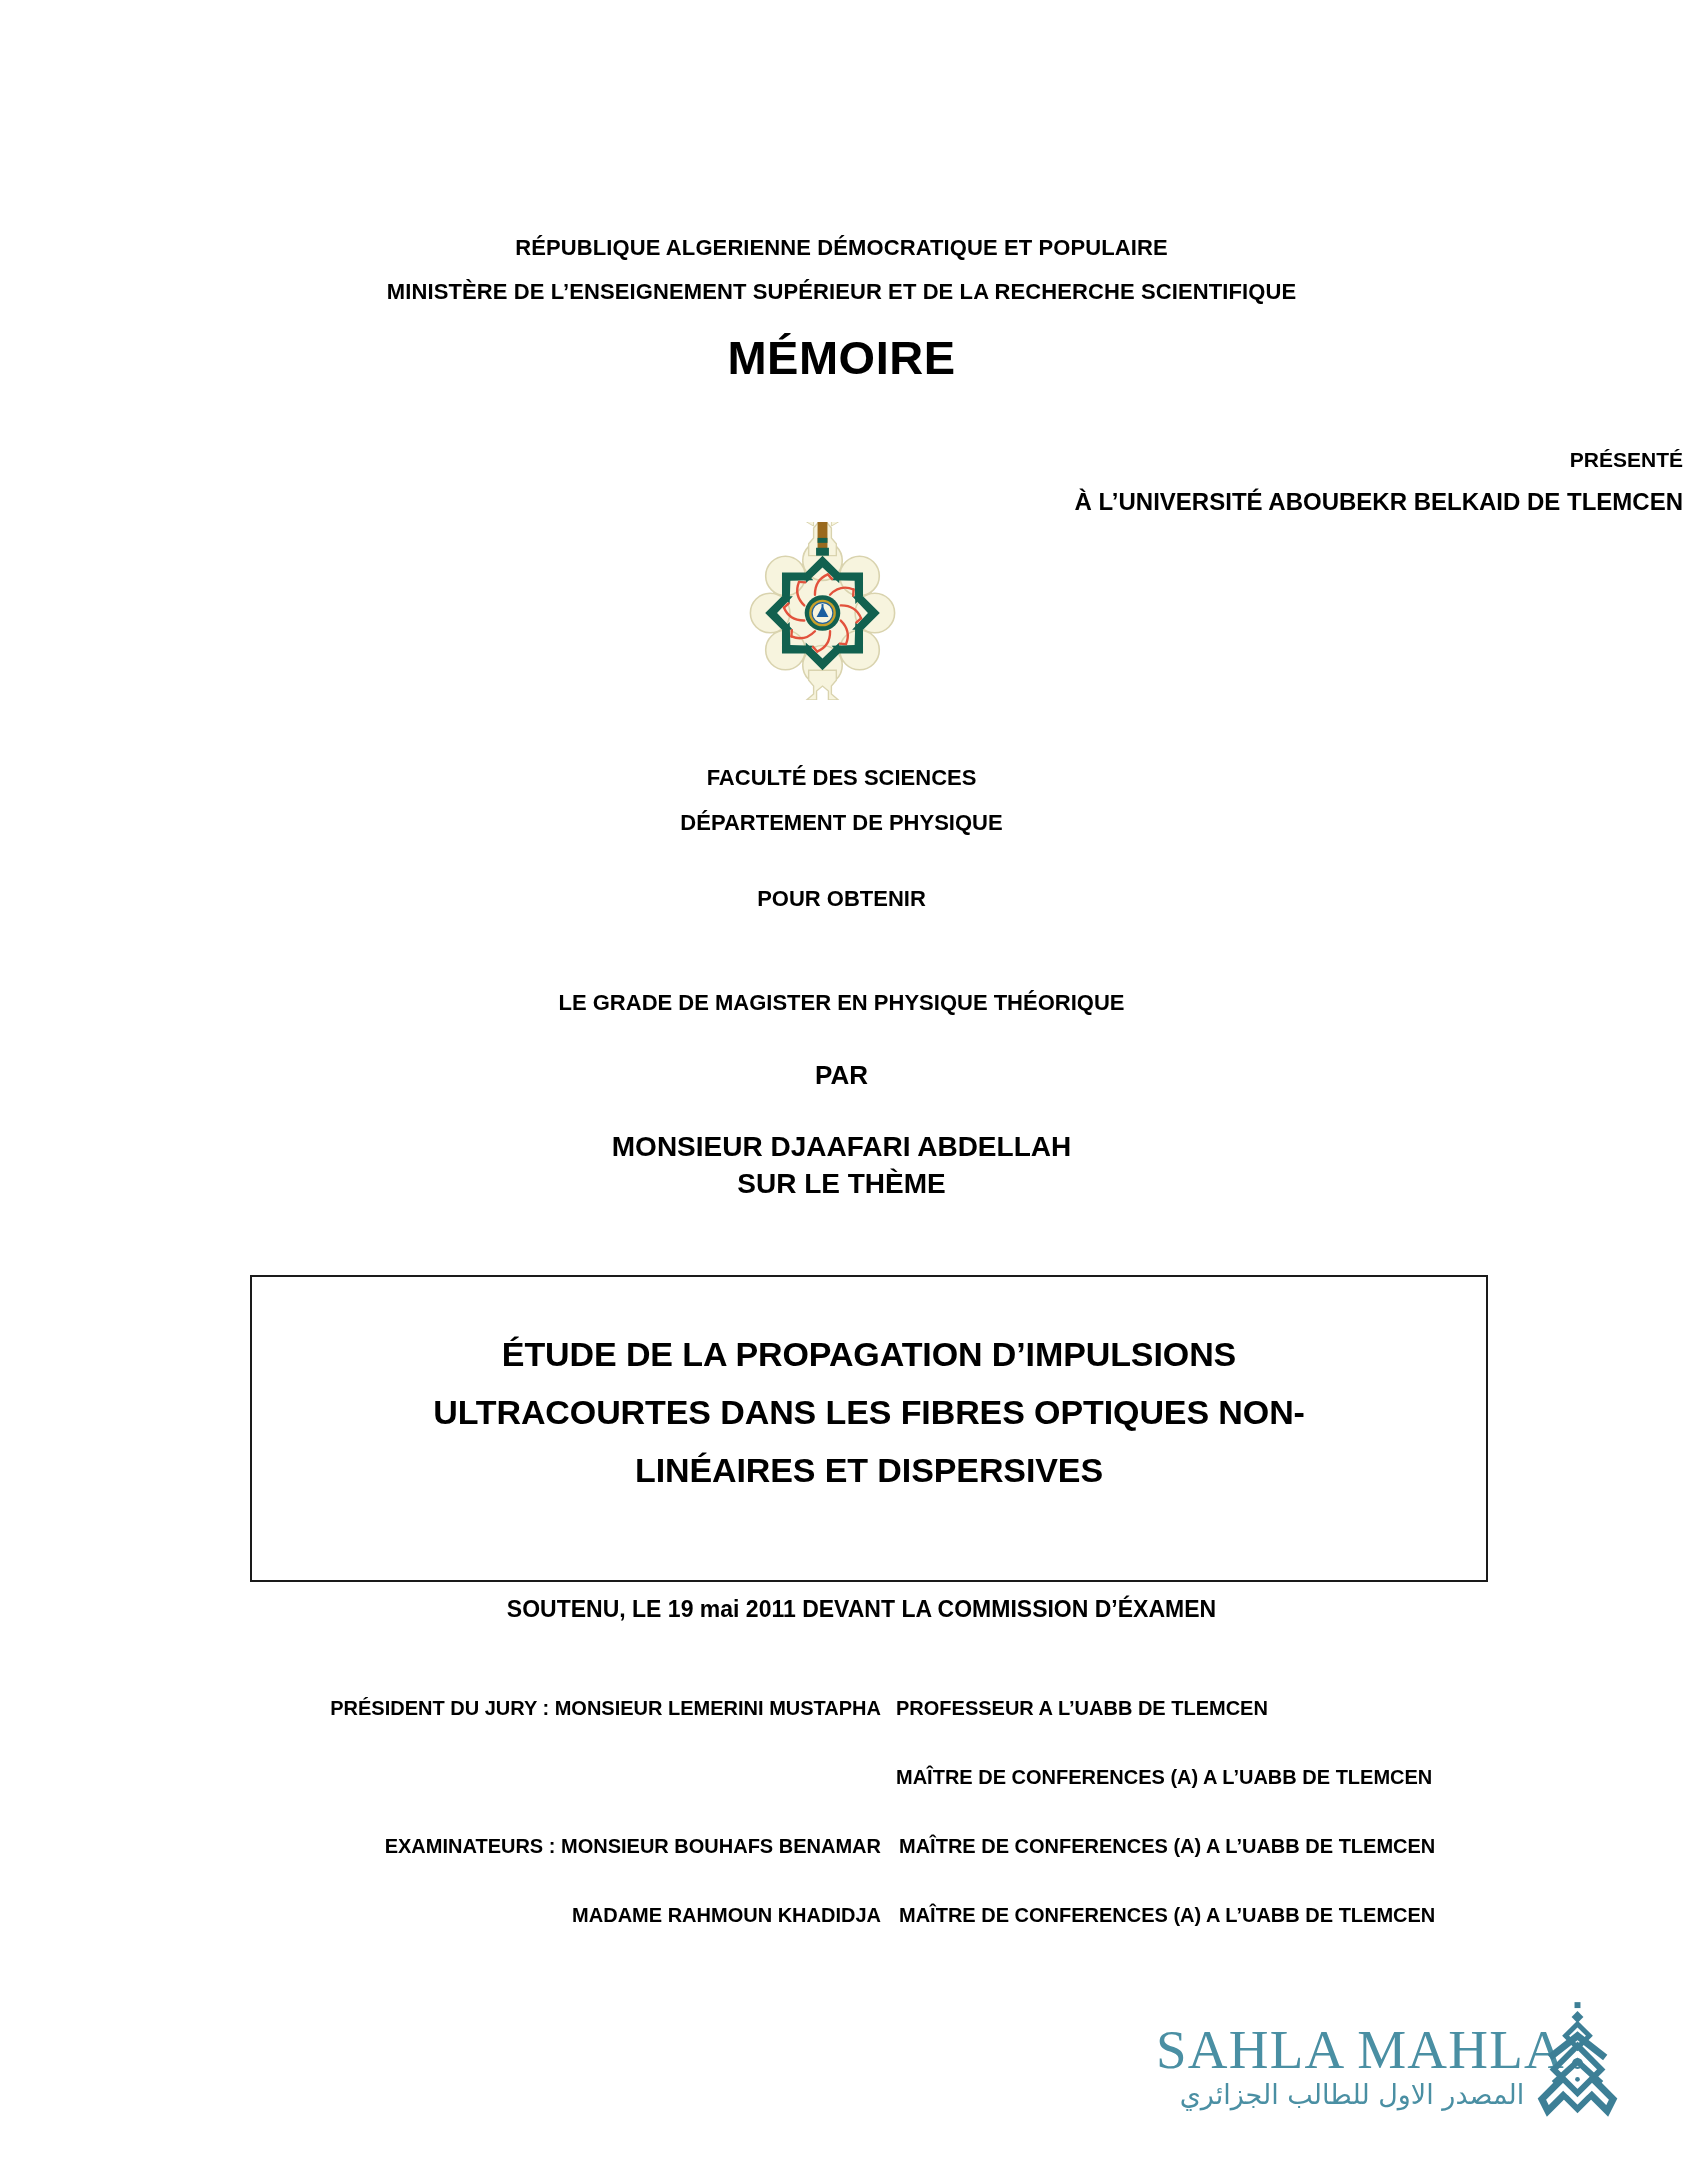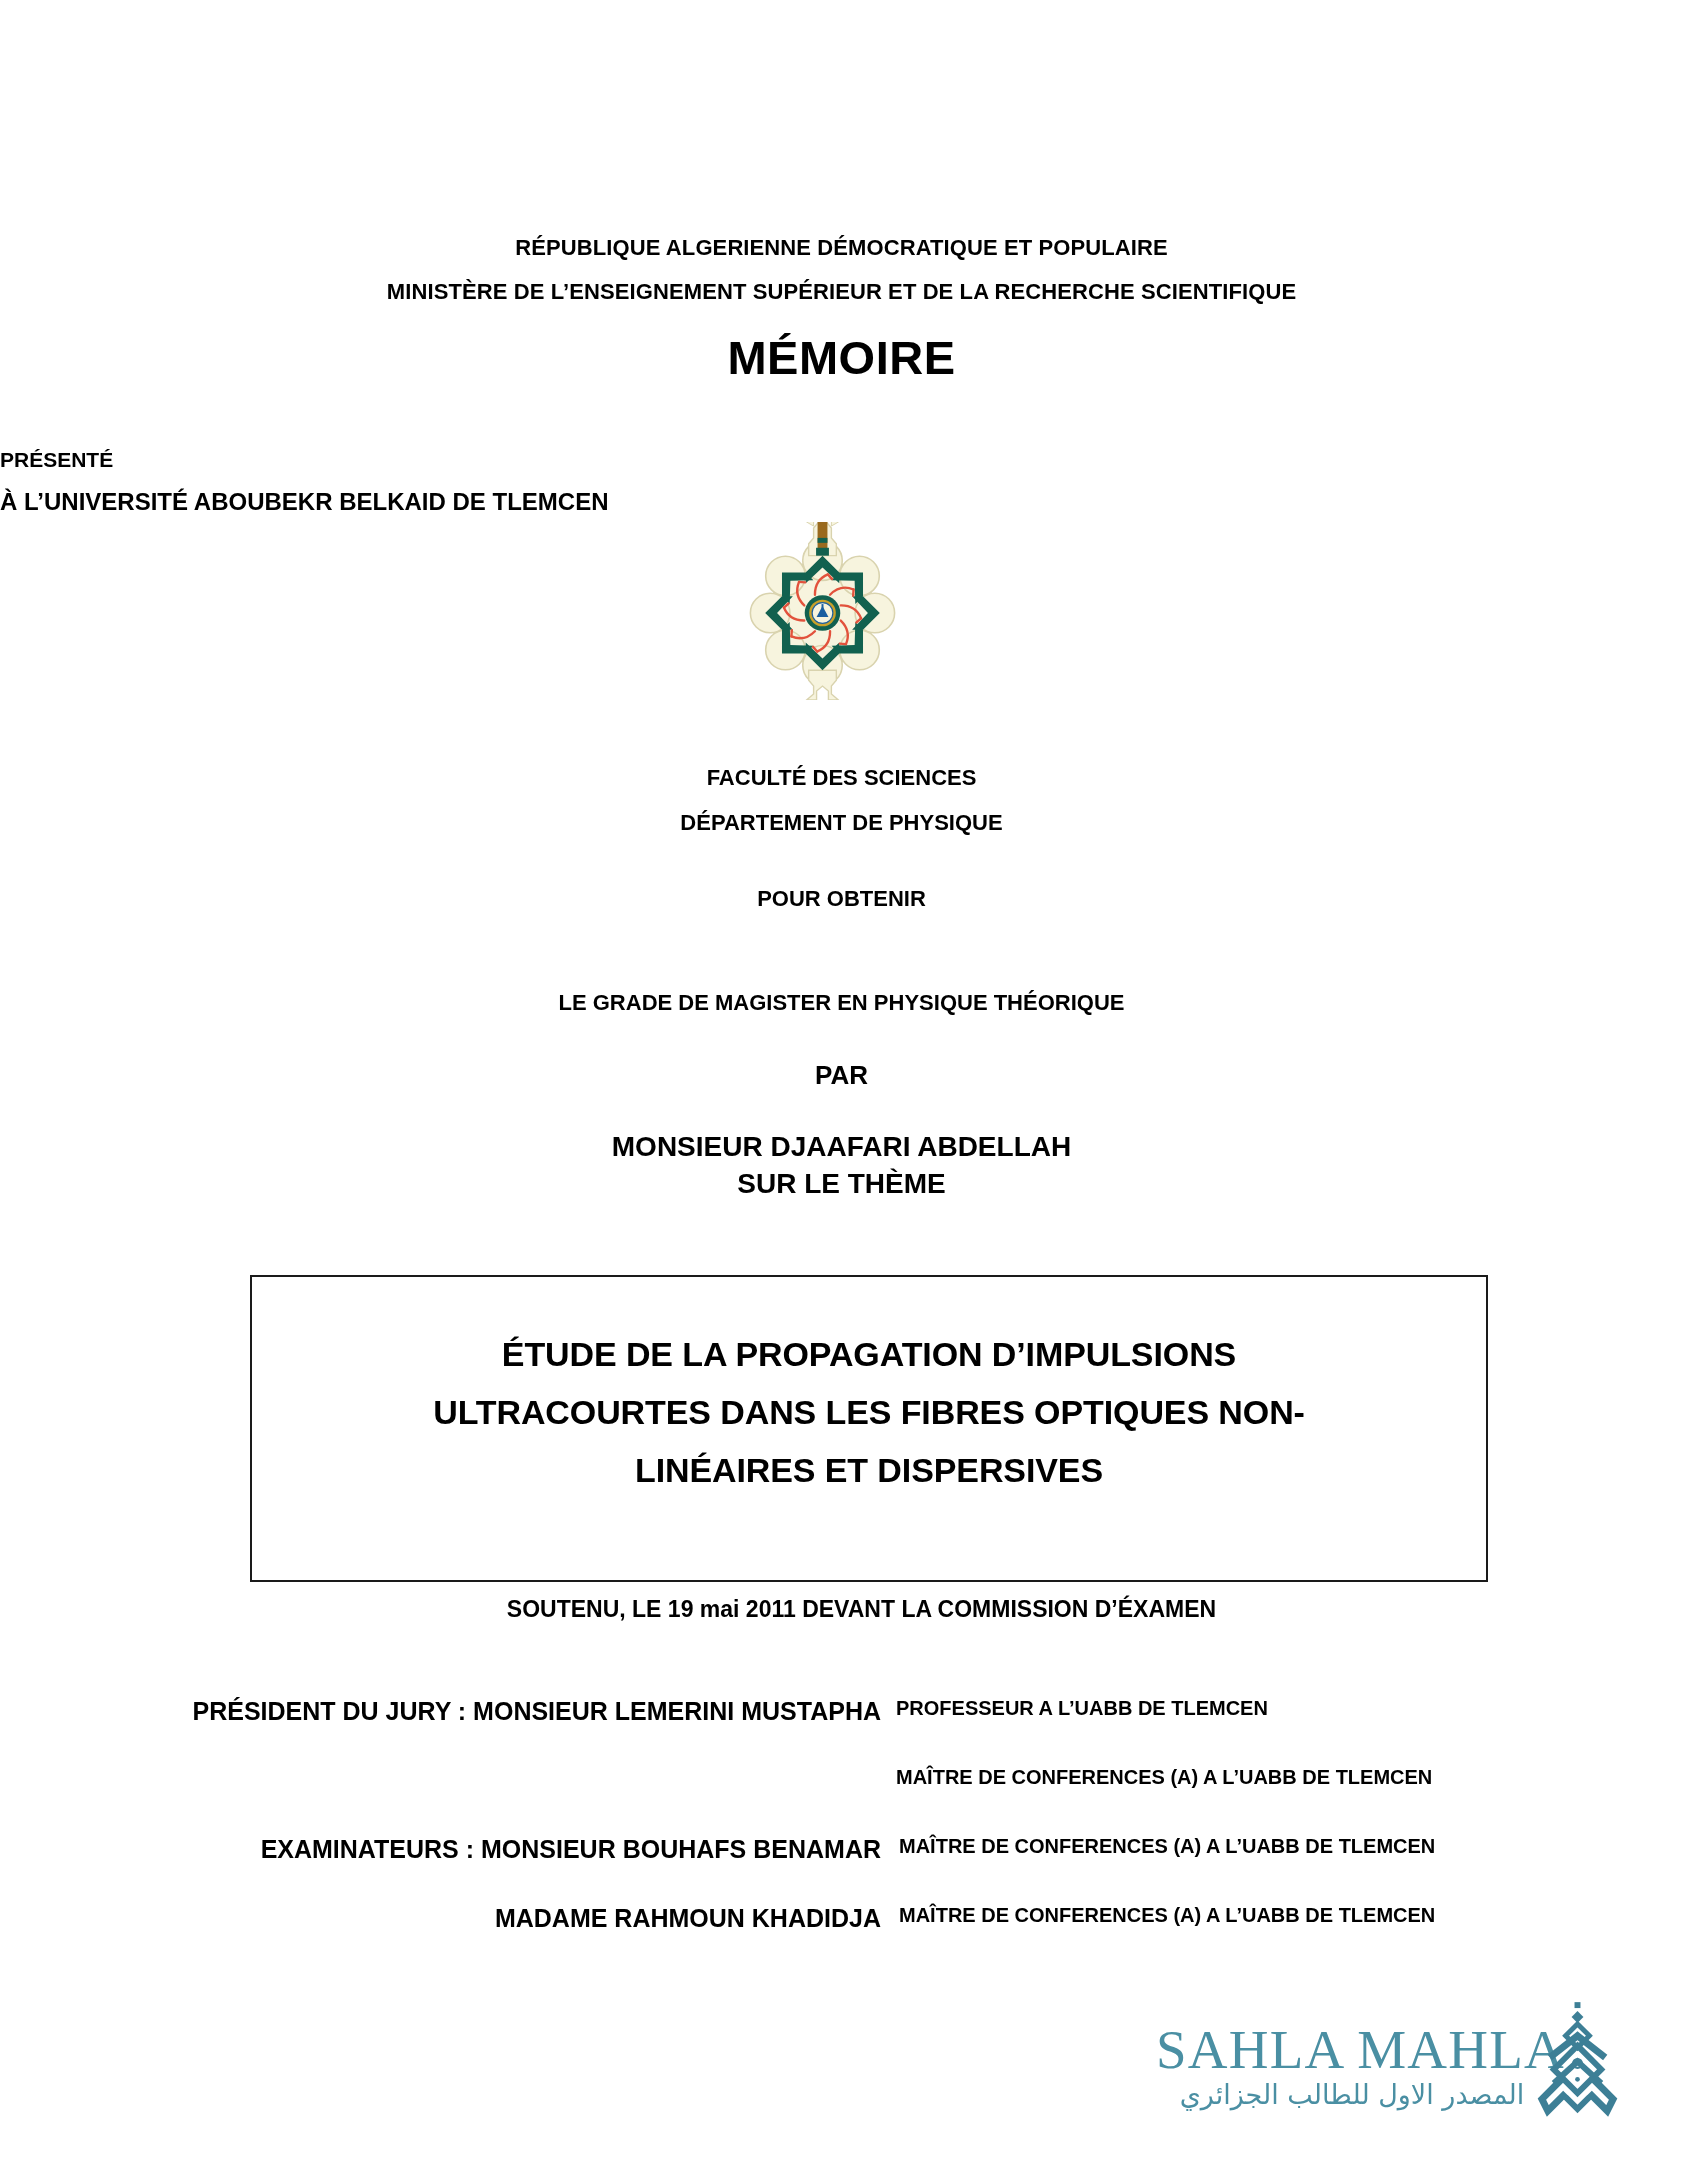--- a/index.html
+++ b/index.html
@@ -44,23 +44,23 @@
     top: 330px;
     text-align: center;
     font-weight: bold;
     font-size: 47px;
     letter-spacing: 0.5px;
   }
 
   
   .presente {
     position: absolute;
-    left: 0; right: 0;
+    left: 9px; right: 0;
     top: 439px;
-    text-align: left;
+    text-align: right;
   }
   .presente .l1 {
     font-weight: bold;
     font-size: 21px;
     line-height: 42px;
   }
   .presente .l2 {
     font-weight: bold;
     font-size: 24px;
     line-height: 42px;
@@ -174,21 +174,21 @@
   .jury-row {
     position: relative;
     height: 69px;
   }
   .jury-left {
     position: absolute;
     left: 0;
     width: 881px;
     text-align: right;
     font-weight: bold;
-    font-size: 25px;
+    font-size: 20px;
     white-space: nowrap;
   }
   .jury-right {
     position: absolute;
     left: 896px;
     width: 752px;
     text-align: left;
     font-weight: bold;
     font-size: 20px;
     white-space: nowrap;

